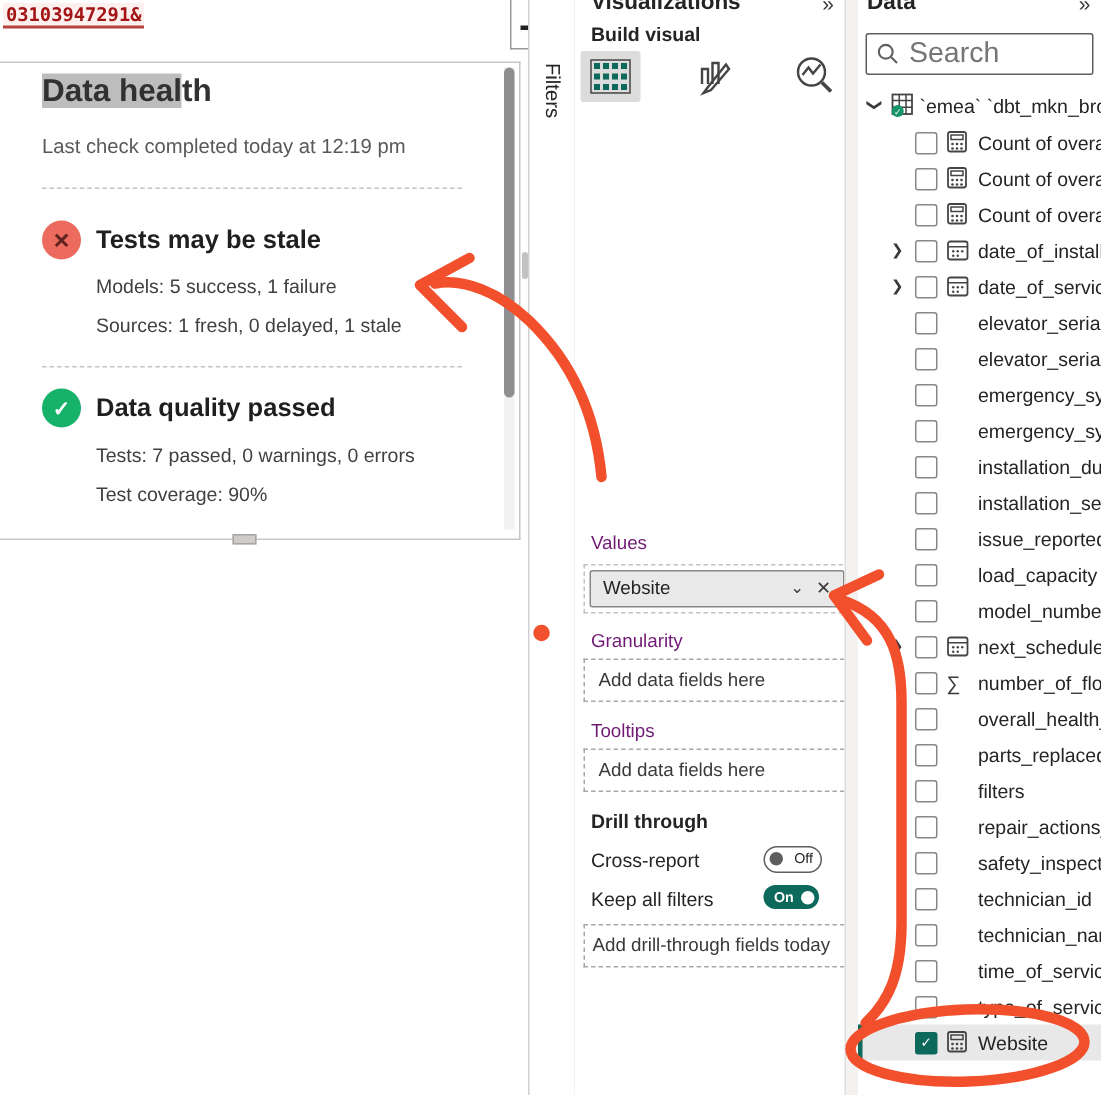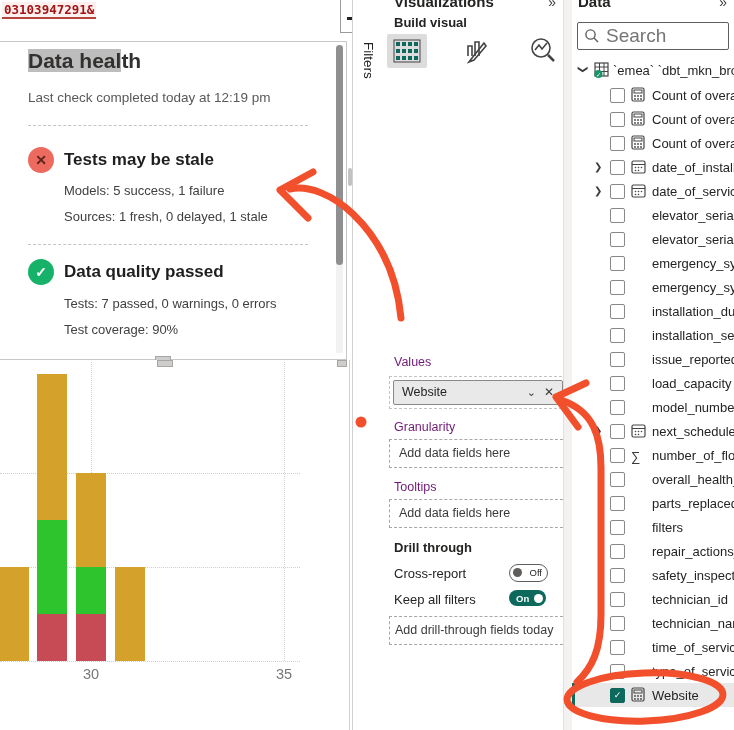--- a/index.html
+++ b/index.html
@@ -108,39 +108,20 @@
   <div class="sec-ic" style="top:217px;background:#17B26A;color:#fff;">✓</div>
   <div class="sec-h" style="top:220px">Data quality passed</div>
   <div class="sec-l" style="top:254px">Tests: 7 passed, 0 warnings, 0 errors</div>
   <div class="sec-l" style="top:280px">Test coverage: 90%</div>
 
   <div class="card-sb-track"></div>
   <div class="card-sb-thumb"></div>
   <div class="handle" style="left:155px;bottom:-4px;width:14px;height:5px;"></div>
 </div>
 
-<div class="abs chart" id="chart">
-  <div class="handle" style="left:157px;top:0;width:14px;height:5px;"></div>
-  <div class="handle" style="right:2px;top:0;width:8px;height:5px;"></div>
-<div class="gridh" style="top: 113px;"></div>
-      <div class="gridh" style="top: 207px;"></div>
-      <div class="gridh" style="top: 301px;"></div>
-      <div class="gridv" style="left: 91px;"></div>
-      <div class="tick" style="left: 76px; top: 306px;">30</div>
-      <div class="gridv" style="left: 284px;"></div>
-      <div class="tick" style="left: 269px; top: 306px;">35</div>
-      <div class="seg" style="left: -1.2px; height: 94px; top: 207px; background: rgb(212, 162, 43);"></div>
-      <div class="seg" style="left: 37.4px; height: 47px; top: 254px; background: rgb(199, 75, 85);"></div>
-      <div class="seg" style="left: 37.4px; height: 94px; top: 160px; background: rgb(45, 196, 45);"></div>
-      <div class="seg" style="left: 37.4px; height: 145.7px; top: 14.3px; background: rgb(212, 162, 43);"></div>
-      <div class="seg" style="left: 76px; height: 47px; top: 254px; background: rgb(199, 75, 85);"></div>
-      <div class="seg" style="left: 76px; height: 47px; top: 207px; background: rgb(45, 196, 45);"></div>
-      <div class="seg" style="left: 76px; height: 94px; top: 113px; background: rgb(212, 162, 43);"></div>
-      <div class="seg" style="left: 114.6px; height: 94px; top: 207px; background: rgb(212, 162, 43);"></div>
-    </div>
 
 <div class="abs filters">
   <div class="filters-label">Filters</div>
   <div class="mini-sb"></div>
 </div>
 
 <div class="abs viz-pane">
   <div class="pane-head">
     <span class="t">Visualizations</span>
     <span class="c">»</span>

